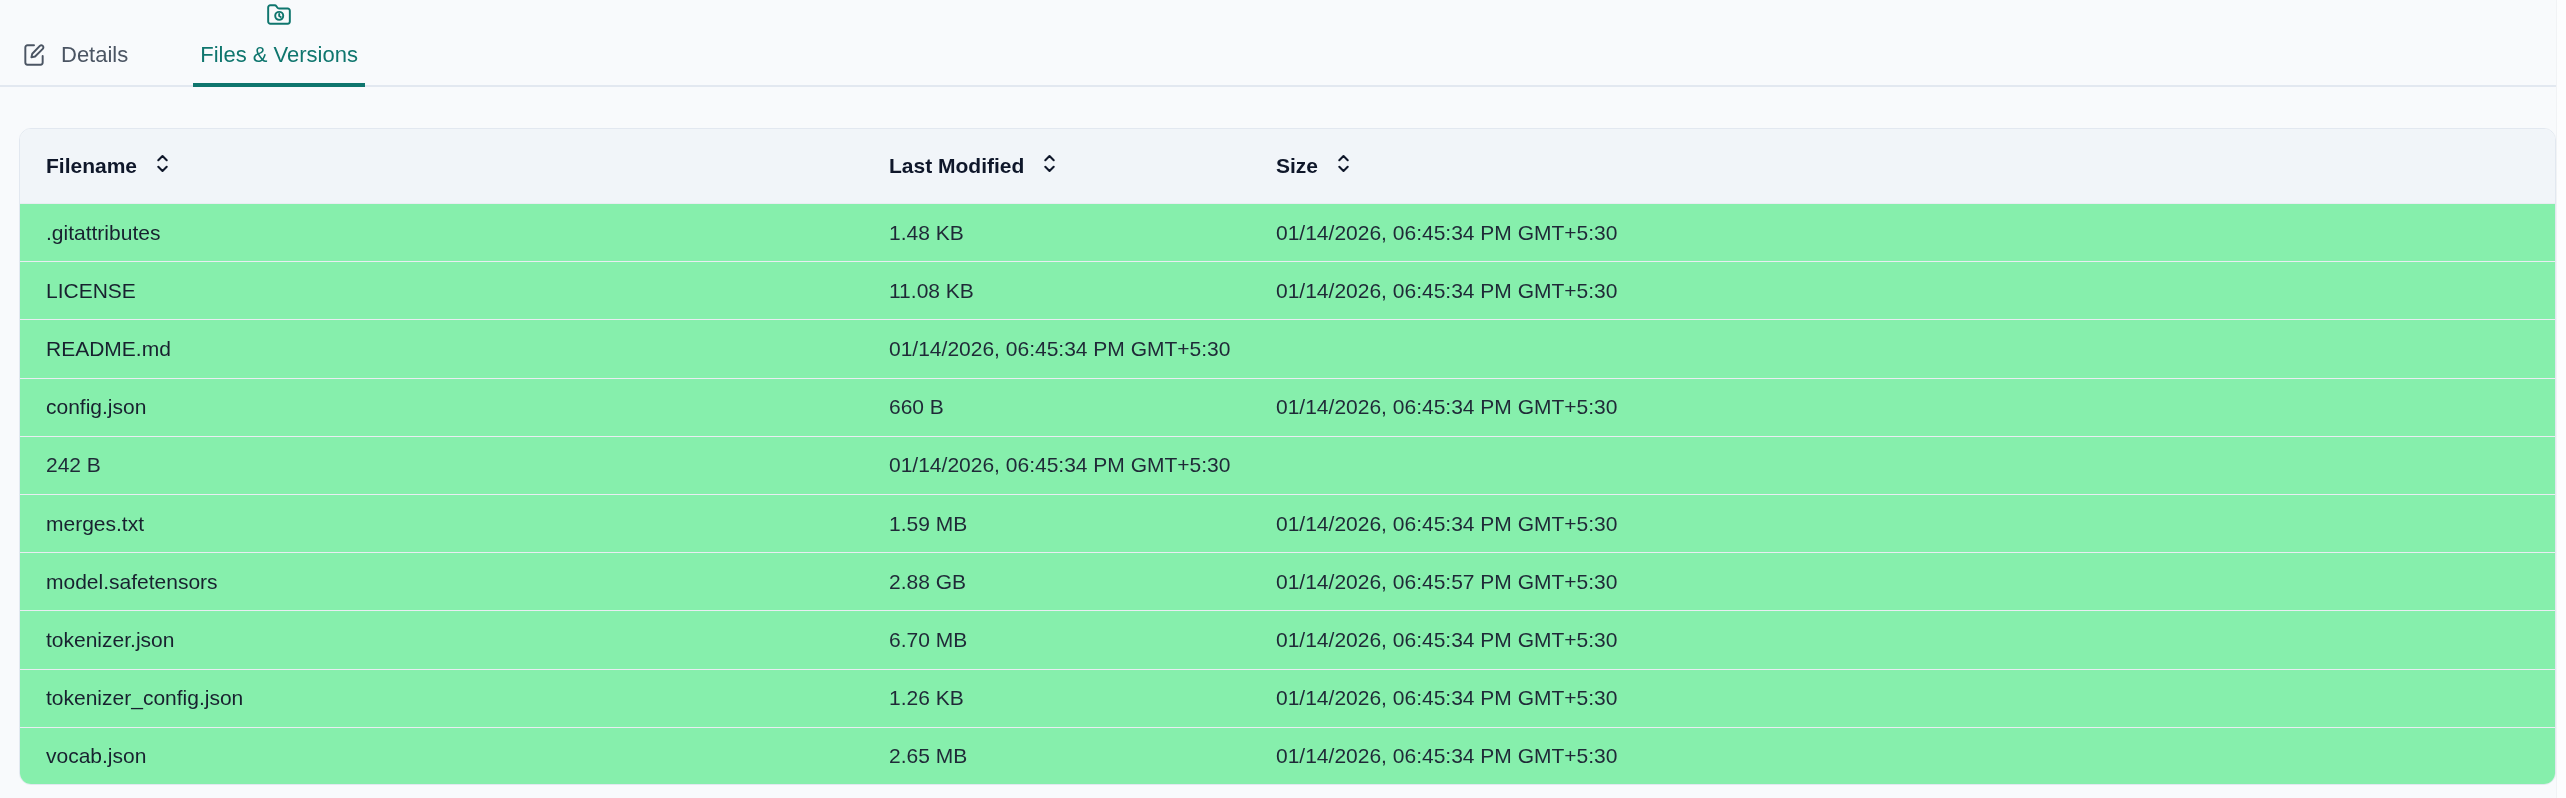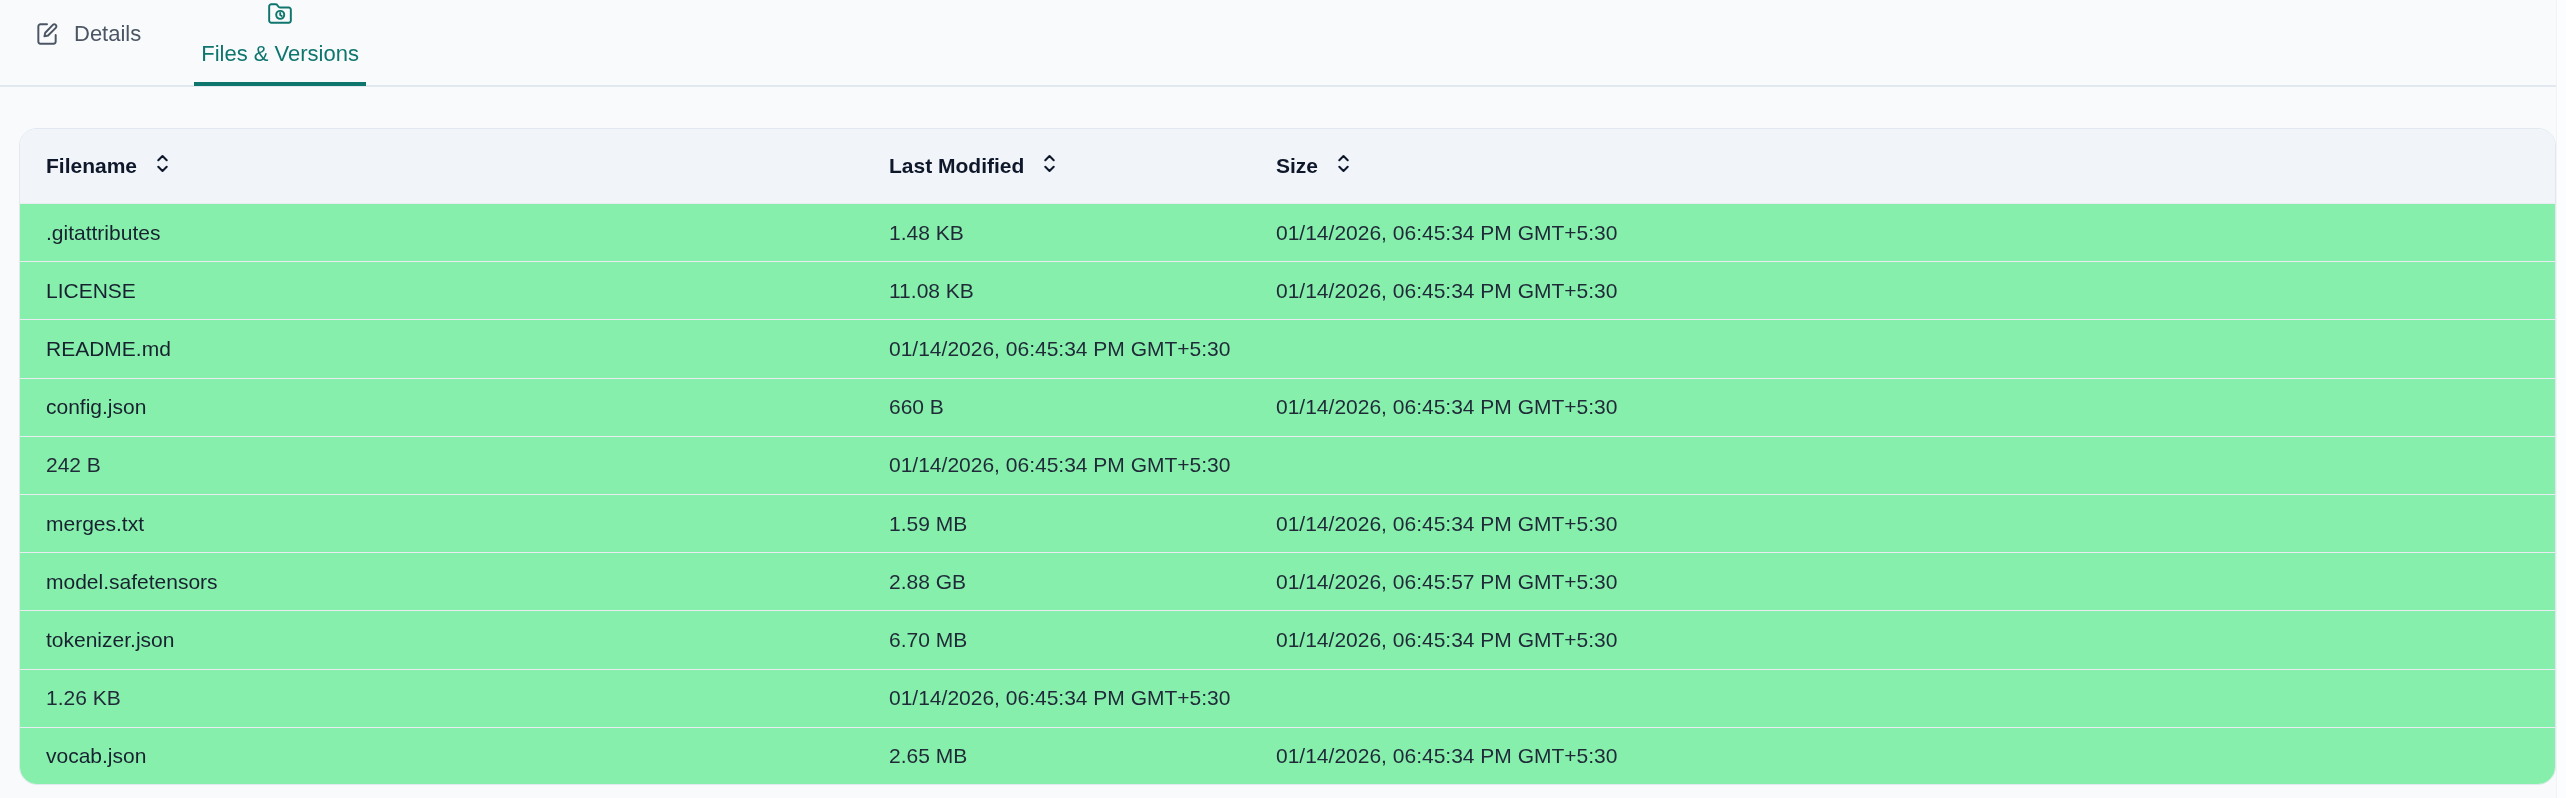--- a/index.html
+++ b/index.html
@@ -12,23 +12,23 @@
     position: relative;
   }
 
   
   .tabbar {
     position: absolute;
     top: 0; left: 0; right: 10px;
     height: 87px;
     border-bottom: 2px solid #e2e8f0;
     display: flex;
-    align-items: center;
-    padding-left: 27px;
-    gap: 46px;
+    align-items: flex-end;
+    padding-left: 14px;
+    gap: 58px;
   }
   .tab {
     display: flex;
     align-items: center;
     gap: 14px;
     padding: 0 7px 15px 7px;
     margin-bottom: -2px;
     border-bottom: 4px solid transparent;
     font-size: 22px;
     font-weight: 500;
@@ -43,21 +43,21 @@
   }
   .tab svg { display: block; }
 
   
   .card {
     position: absolute;
     left: 19px; top: 128px;
     width: 2537px; height: 657px;
     background: #ffffff;
     border: 1.5px solid #e2e8f0;
-    border-radius: 18px;
+    border-radius: 12px;
     overflow: hidden;
   }
   .thead {
     height: 74px;
     background: #f1f5f9;
     display: grid;
     grid-template-columns: 843px 387px 1fr;
     align-items: center;
     padding-left: 26px;
   }
@@ -194,20 +194,21 @@
     <div class="cell-modified">01/14/2026, 06:45:57 PM GMT+5:30</div>
   </div>
 
   <div class="trow">
     <div class="cell-filename">tokenizer.json</div>
     <div class="cell-size">6.70 MB</div>
     <div class="cell-modified">01/14/2026, 06:45:34 PM GMT+5:30</div>
   </div>
 
   <div class="trow">
+    <div class="cell-filename">tokenizer_config.json</div>
     <div class="cell-size">1.26 KB</div>
     <div class="cell-modified">01/14/2026, 06:45:34 PM GMT+5:30</div>
   </div>
 
   <div class="trow">
     <div class="cell-filename">vocab.json</div>
     <div class="cell-size">2.65 MB</div>
     <div class="cell-modified">01/14/2026, 06:45:34 PM GMT+5:30</div>
   </div>
 </div>

